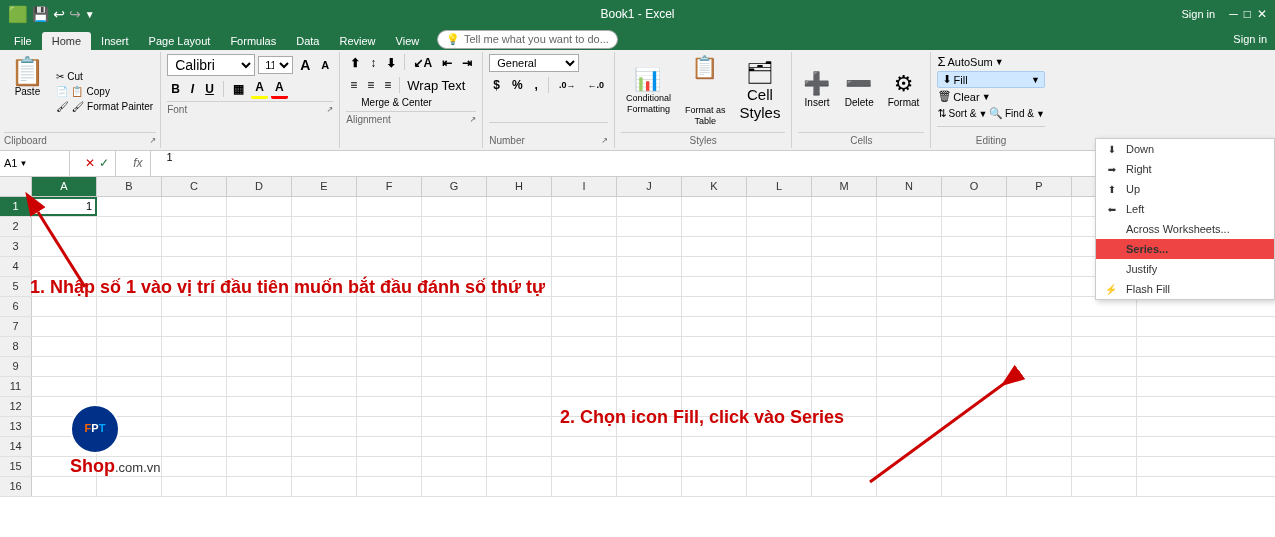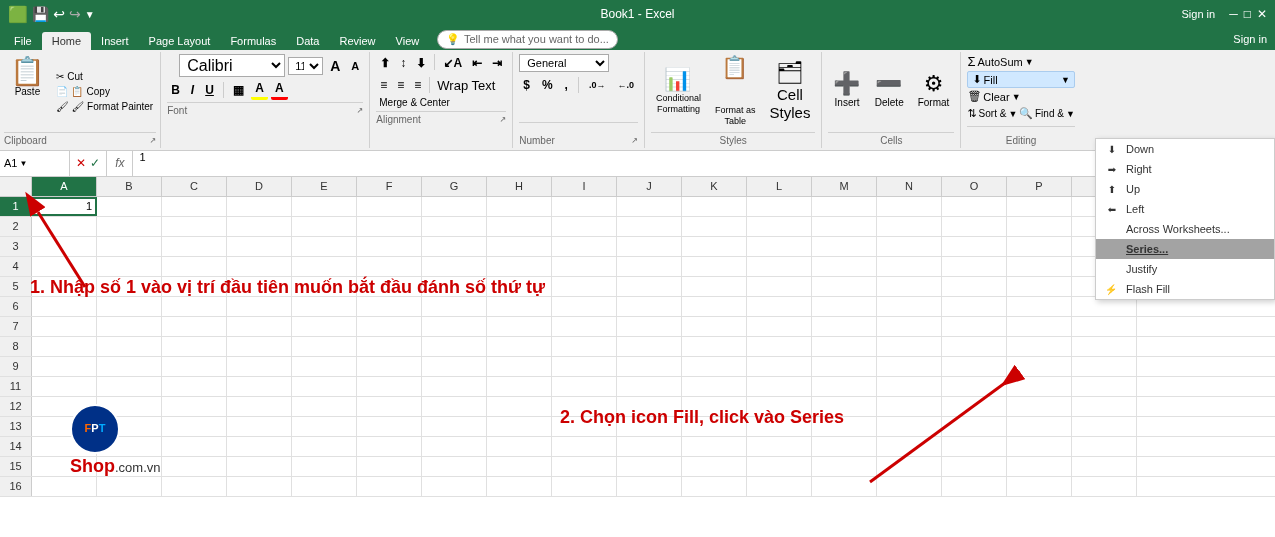--- a/index.html
+++ b/index.html
@@ -95,27 +95,26 @@
       flex-direction: column;
       gap: 2px;
       min-width: 140px;
     }
     .font-row1, .font-row2 {
       display: flex;
       align-items: center;
       gap: 3px;
     }
     .font-name-select {
-      width: 106px;
-      font-size: 16px;
+      width: 88px;
+      font-size: 14px;
       border: 1px solid #aaa;
       background: white;
       padding: 1px 3px;
       cursor: pointer;
-      margin-left: 12px;
     }
     .font-size-select {
       width: 35px;
       font-size: 11px;
       border: 1px solid #aaa;
       background: white;
       padding: 1px 2px;
       cursor: pointer;
     }
     .icon-btn {
@@ -186,20 +185,21 @@
       min-width: 80px;
     }
 
     
     .formula-bar {
       display: flex;
       align-items: flex-start;
       border-bottom: 1px solid #ccc;
       height: 26px;
       background: white;
+      gap: 9px;
     }
     .name-box {
       width: 70px;
       border-right: 1px solid #ccc;
       text-align: center;
       font-size: 11px;
       padding: 0 4px;
       height: 100%;
       display: flex;
       align-items: center;
@@ -301,21 +301,21 @@
     }
     .fill-dropdown-item {
       display: flex;
       align-items: center;
       padding: 4px 8px;
       font-size: 11px;
       cursor: pointer;
       color: #333;
       gap: 6px;
     }
-    .fill-dropdown-item.highlighted { background: #a3a3a3; text-decoration: underline; }
+    .fill-dropdown-item.highlighted { background: #ef4444; }
     .fill-dropdown-item .item-icon {
       width: 16px;
       text-align: center;
       font-size: 10px;
     }
 
     
     .autosum-row {
       display: flex;
       align-items: center;
@@ -476,21 +476,21 @@
         <span class="icon-btn">⇤</span>
         <span class="icon-btn">⇥</span>
       </div>
       <div style="display:flex; gap:2px; align-items:center;">
         <span class="icon-btn">≡</span>
         <span class="icon-btn">≡</span>
         <span class="icon-btn">≡</span>
         <span style="border-left:1px solid #ccc; height:16px; margin:0 2px;"></span>
         <span class="small-btn" style="font-size:13px;">Wrap Text</span>
       </div>
-      <div style="display:flex; gap:2px; align-items:center;">
+      <div style="display:flex; gap:2px; align-items:center;margin-left:12px;">
         <span class="small-btn" style="font-size:10px;">Merge &amp; Center</span>
       </div>
       <div style="font-size:10px; color:#666; text-align:center; border-top:1px solid #d0d0d0; padding-top:2px; display:flex; justify-content:space-between; align-items:center; width:100%;">
         <span>Alignment</span>
         <span style="font-size:8px;">↗</span>
       </div>
     </div>
 
     <div class="number-group">
       <div>

